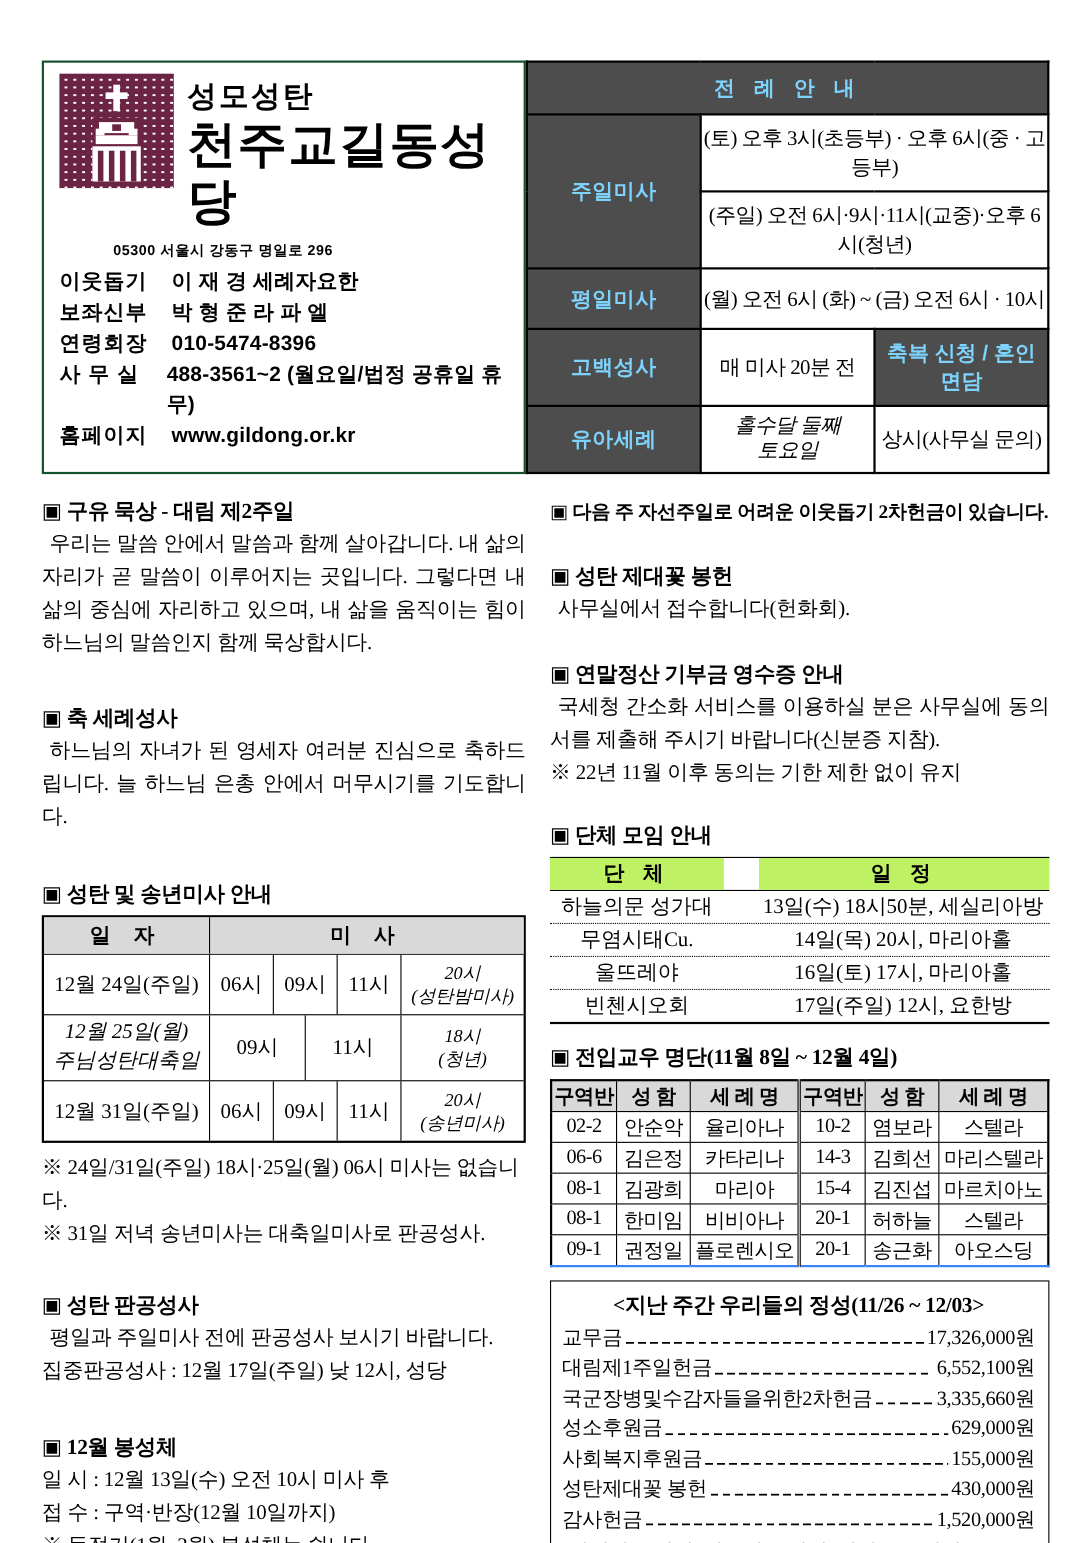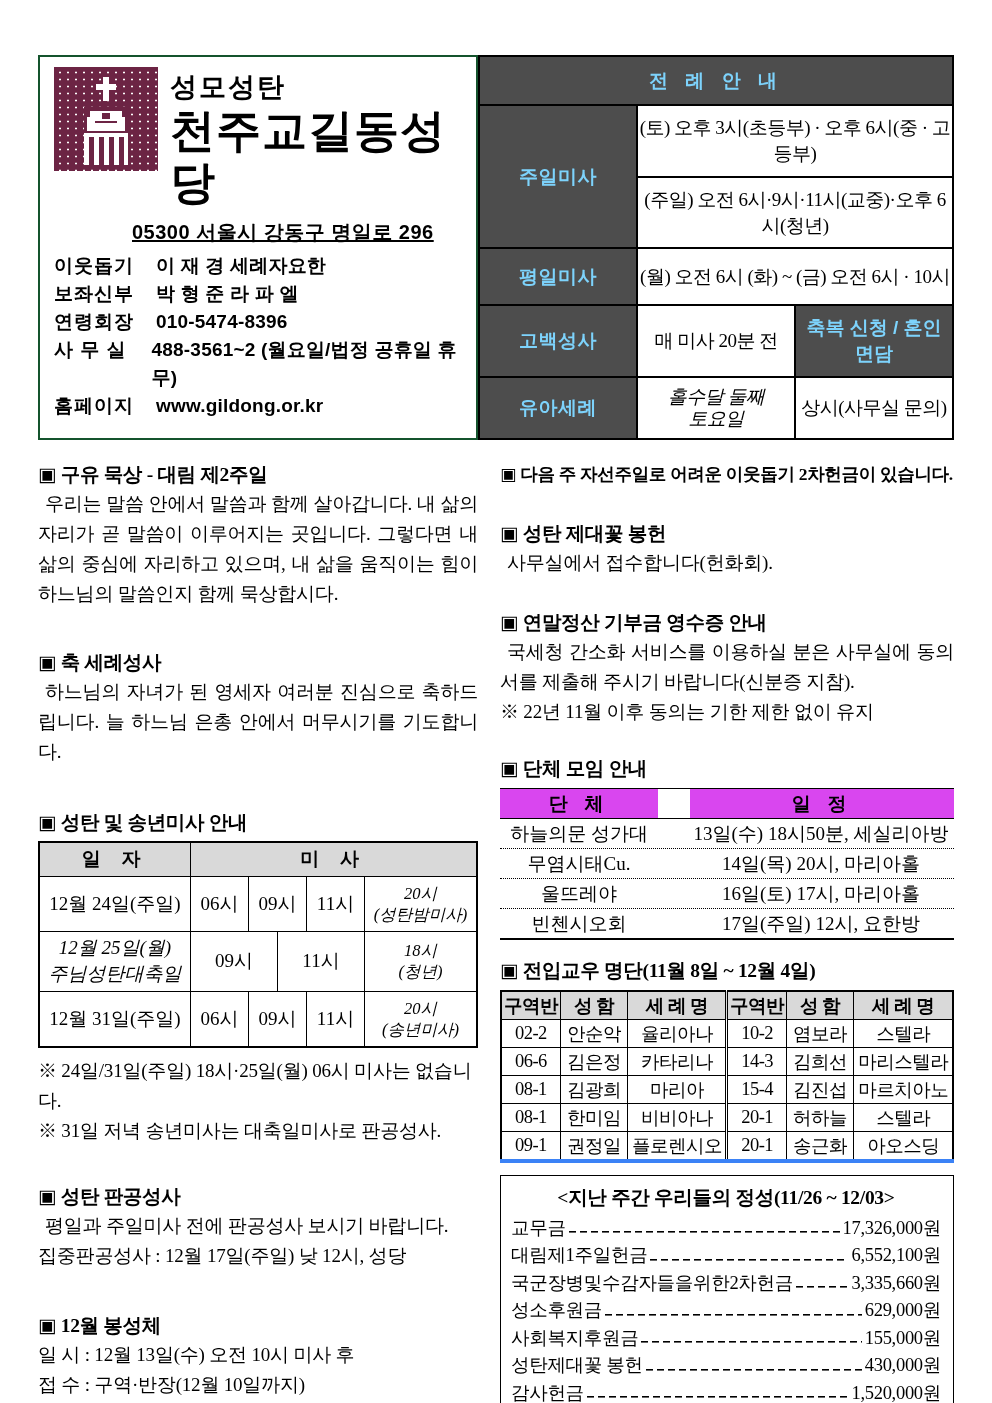--- a/index.html
+++ b/index.html
@@ -20,21 +20,21 @@
   .mast-top { display:flex; align-items:flex-start; }
   .logo {
     width:104px; height:104px; background:#6c2444; position:relative; flex:0 0 auto;
     background-image:radial-gradient(#ffffff 1.1px, rgba(255,255,255,0) 1.3px);
     background-size:8px 7px; background-position:2px 2px;
   }
   .logo svg { position:absolute; left:0; top:0; }
   .mast-titles { padding-left:12px; padding-top:2px; }
   .mast-sub { font-size:27px; font-weight:bold; letter-spacing:2px; }
   .mast-title { font-size:45px; font-weight:bold; letter-spacing:1px; line-height:1.15; }
-  .mast-addr { font-size:20px; font-weight:600; margin:10px 0 6px 78px; letter-spacing:0.5px;text-decoration:underline; }
+  .mast-addr { font-size:13px; font-weight:600; margin:10px 0 6px 49px; letter-spacing:0.5px; }
   .info-row { display:flex; font-size:19px; line-height:28px; }
   .info-label { font-weight:bold; width:102px; letter-spacing:1px; }
   .info-value { font-weight:600; letter-spacing:0.2px; }
 
   .mast-right { width:476px; border-collapse:collapse; table-layout:fixed; }
   .mast-right td {
     border:2px solid #000; text-align:center; vertical-align:middle;
     font-size:19px; padding:2px 1px;
   }
   .dark {
@@ -75,33 +75,33 @@
   .xnotes { margin-top:8px; }
 
   
   .grp { margin-top:5px; border-top:1.5px solid #000; border-bottom:2px solid #000; }
   .grow { display:flex; border-top:1px dotted #000; }
   .grow.head { border-top:none; border-bottom:1.5px solid #000; }
   .grow.first { border-top:none; }
   .gcell { font-size:19px; line-height:29px; text-align:center; }
   .gc1 { width:158px; flex:0 0 auto; }
   .gc2 { flex:1;margin-left:30px; }
-  .grow.head .gcell { background:#d946ef; font-weight:bold; letter-spacing:6px; }
+  .grow.head .gcell { background:#bef264; font-weight:bold; letter-spacing:6px; }
   .grow.head .gc1 { margin-right:2px; }
 
   
   .nc { border-collapse:collapse; width:100%; margin-top:5px; table-layout:fixed; }
   .nc td {
     border:1.5px solid #000; text-align:center; font-size:18.5px; padding:1px 0;
     letter-spacing:-0.5px;
   }
   .nc tr td:first-child { border-left:2px solid #000; }
   .nc tr td:last-child { border-right:2px solid #000; }
   .nc tr:first-child td { border-top:2px solid #000; background:#d9d9d9; font-weight:bold; }
-  .nc tr:last-child td { border-bottom:4px solid #3b82f6; }
+  .nc tr:last-child td { border-bottom:2px solid #3b82f6; }
   .nc td.dbl { border-left:3px double #000; }
 
   
   .offer { border:1.5px solid #000; padding:8px 12px 10px 10px; margin-top:12px; }
   .offer-title { text-align:center; font-size:19.5px; font-weight:bold; letter-spacing:-0.3px; margin-bottom:4px; }
   .orow { display:flex; align-items:baseline; font-size:18.5px; line-height:27.5px; letter-spacing:-0.3px; }
   .ofill {
     flex:1; align-self:stretch; margin:0 3px;
     background-image:repeating-linear-gradient(to right,#000 0 7px,transparent 7px 11px);
     background-size:100% 1.6px; background-repeat:no-repeat; background-position:0 64%;

